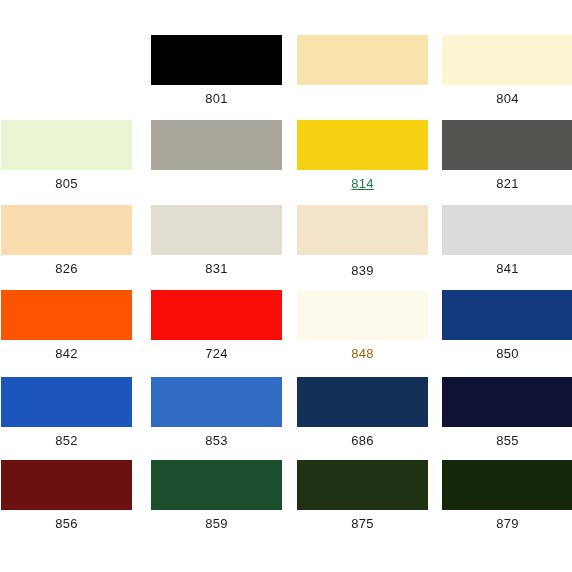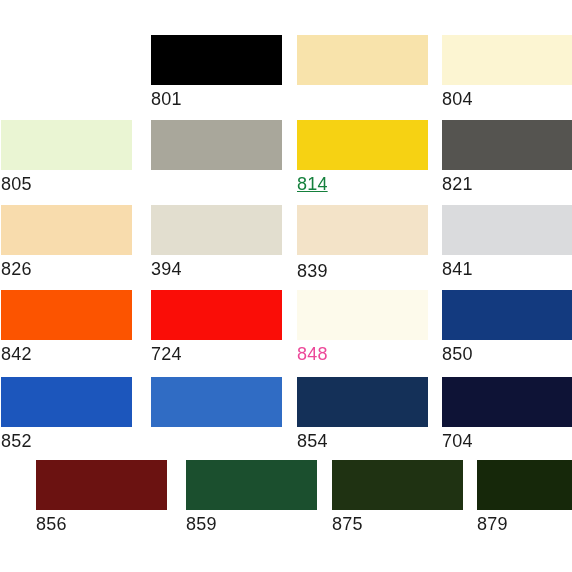--- a/index.html
+++ b/index.html
@@ -33,37 +33,37 @@
     height: 50px;
     box-sizing: border-box;
   }
 
   .swatch-chip.is-empty {
     background: transparent;
   }
 
   .swatch-label {
     width: 131px;
-    text-align: left;
+    text-align: center;
     font-family: "Liberation Sans", sans-serif;
-    font-size: 18px;
+    font-size: 13px;
     line-height: 16px;
     color: #1c1c1c;
     letter-spacing: 0.2px;
     margin-top: 6px;
     white-space: nowrap;
   }
 
   
   .row-0 { top: 35px; }
   .row-1 { top: 120px; }
   .row-2 { top: 205px; }
   .row-3 { top: 290px; }
   .row-4 { top: 377px; }
-  .row-5 { top: 460px; margin-left: 35px; }
+  .row-5 { top: 460px; }
 
   
   .col-0 { left: 1px; }
   .col-1 { left: 151px; }
   .col-2 { left: 297px; }
   .col-3 { left: 442px; }
 
   
   .swatch-cell.label-only .swatch-label {
     margin-top: 56px;
@@ -102,60 +102,61 @@
     <div class="swatch-cell row-1 col-3">
       <div class="swatch-chip" title="#555450" style="background: rgb(85, 84, 80);"></div>
       <div class="swatch-label" style="color: rgb(28, 28, 28);">821</div>
     </div>
     <div class="swatch-cell row-2 col-0">
       <div class="swatch-chip" title="#f8dcad" style="background: rgb(248, 220, 173);"></div>
       <div class="swatch-label" style="color: rgb(28, 28, 28);">826</div>
     </div>
     <div class="swatch-cell row-2 col-1">
       <div class="swatch-chip" title="#e2decf" style="background: rgb(226, 222, 207);"></div>
-      <div class="swatch-label" style="color: rgb(28, 28, 28);">394</div>
+      <div class="swatch-label" style="color: rgb(28, 28, 28);">831</div>
     </div>
     <div class="swatch-cell row-2 col-2">
       <div class="swatch-chip" title="#f3e3c8" style="background: rgb(243, 227, 200);"></div>
       <div class="swatch-label" style="color: rgb(28, 28, 28); margin-top: 8px;">839</div>
     </div>
     <div class="swatch-cell row-2 col-3">
       <div class="swatch-chip" title="#dadbdd" style="background: rgb(218, 219, 221);"></div>
       <div class="swatch-label" style="color: rgb(28, 28, 28);">841</div>
     </div>
     <div class="swatch-cell row-3 col-0">
       <div class="swatch-chip" title="#fc5400" style="background: rgb(252, 84, 0);"></div>
       <div class="swatch-label" style="color: rgb(28, 28, 28);">842</div>
     </div>
     <div class="swatch-cell row-3 col-1">
       <div class="swatch-chip" title="#fa0d07" style="background: rgb(250, 13, 7);"></div>
       <div class="swatch-label" style="color: rgb(28, 28, 28);">724</div>
     </div>
     <div class="swatch-cell row-3 col-2">
       <div class="swatch-chip" title="#fdfaeb" style="background: rgb(253, 250, 235);"></div>
-      <div class="swatch-label" style="color: #ec4899;">848</div>
+      <div class="swatch-label" style="color: #a16207;">848</div>
     </div>
     <div class="swatch-cell row-3 col-3">
       <div class="swatch-chip" title="#133a7f" style="background: rgb(19, 58, 127);"></div>
       <div class="swatch-label" style="color: rgb(28, 28, 28);">850</div>
     </div>
     <div class="swatch-cell row-4 col-0">
       <div class="swatch-chip" title="#1c56bc" style="background: rgb(28, 86, 188);"></div>
       <div class="swatch-label" style="color: rgb(28, 28, 28);">852</div>
     </div>
     <div class="swatch-cell row-4 col-1">
       <div class="swatch-chip" title="#306cc4" style="background: rgb(48, 108, 196);"></div>
+      <div class="swatch-label" style="color: rgb(28, 28, 28);">853</div>
     </div>
     <div class="swatch-cell row-4 col-2">
       <div class="swatch-chip" title="#143058" style="background: rgb(20, 48, 88);"></div>
-      <div class="swatch-label" style="color: rgb(28, 28, 28);">854</div>
+      <div class="swatch-label" style="color: rgb(28, 28, 28);">686</div>
     </div>
     <div class="swatch-cell row-4 col-3">
       <div class="swatch-chip" title="#0e1336" style="background: rgb(14, 19, 54);"></div>
-      <div class="swatch-label" style="color: rgb(28, 28, 28);">704</div>
+      <div class="swatch-label" style="color: rgb(28, 28, 28);">855</div>
     </div>
     <div class="swatch-cell row-5 col-0">
       <div class="swatch-chip" title="#6b1211" style="background: rgb(107, 18, 17);"></div>
       <div class="swatch-label" style="color: rgb(28, 28, 28);">856</div>
     </div>
     <div class="swatch-cell row-5 col-1">
       <div class="swatch-chip" title="#1b4f2e" style="background: rgb(27, 79, 46);"></div>
       <div class="swatch-label" style="color: rgb(28, 28, 28);">859</div>
     </div>
     <div class="swatch-cell row-5 col-2">

